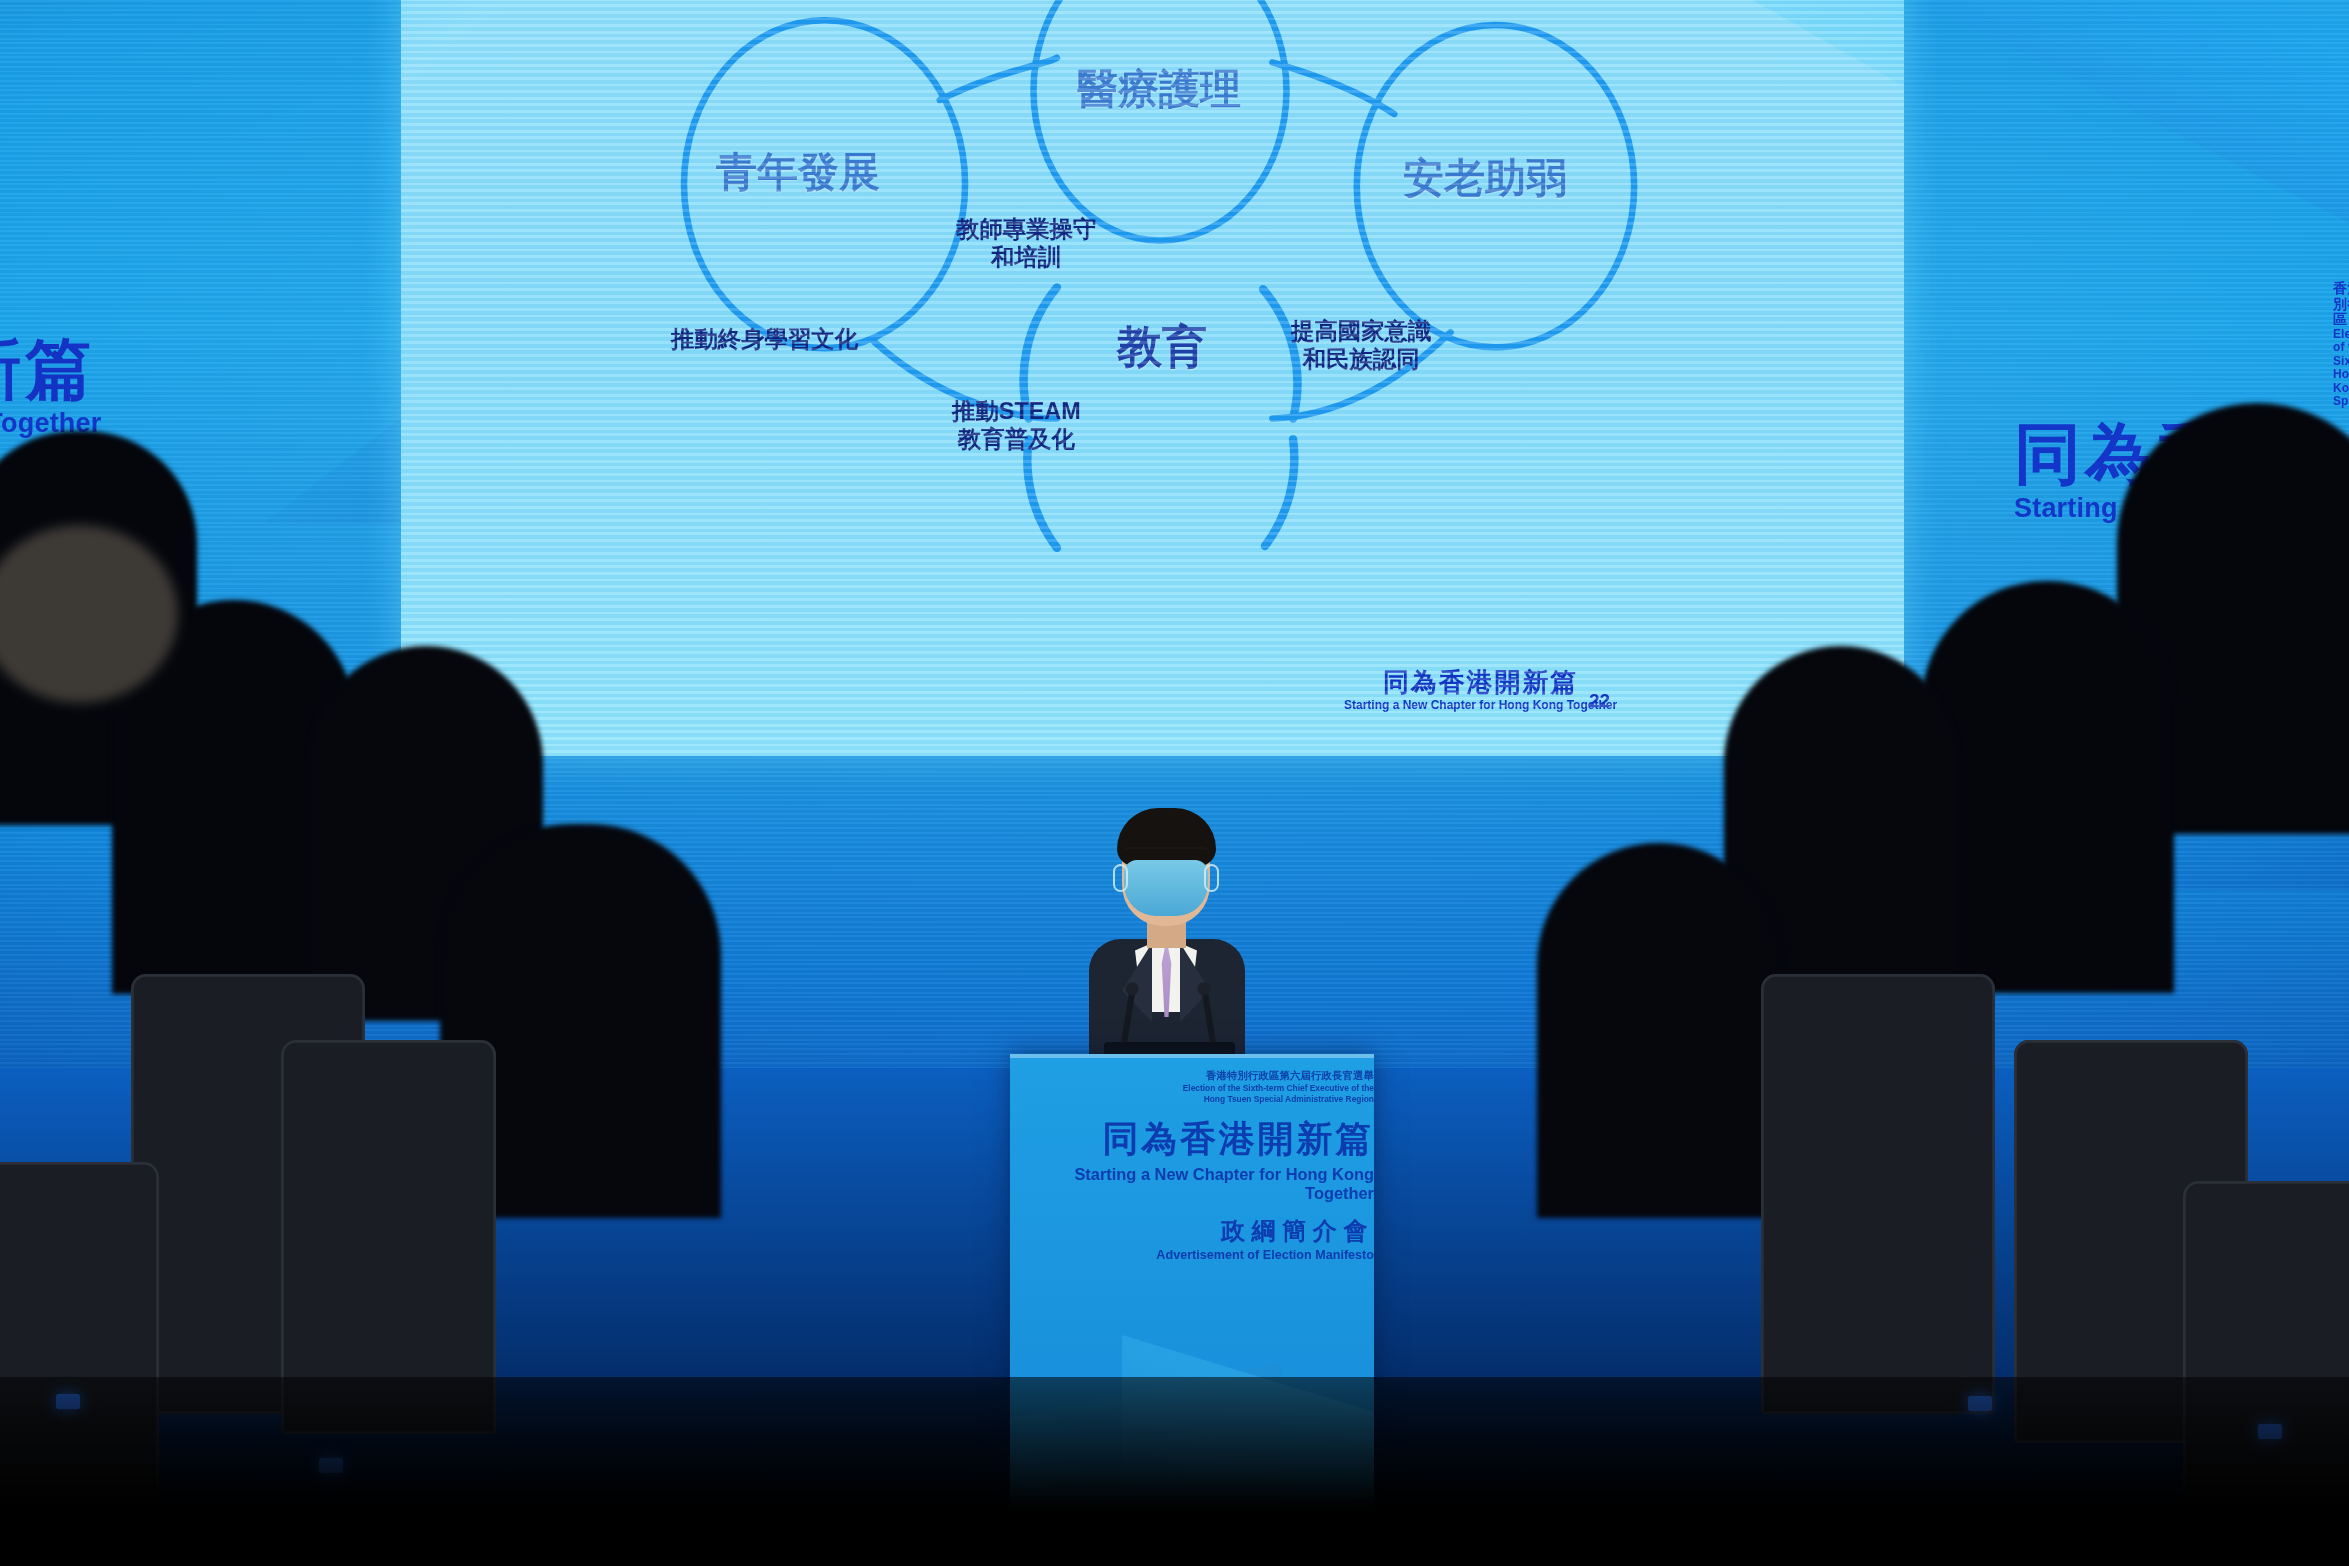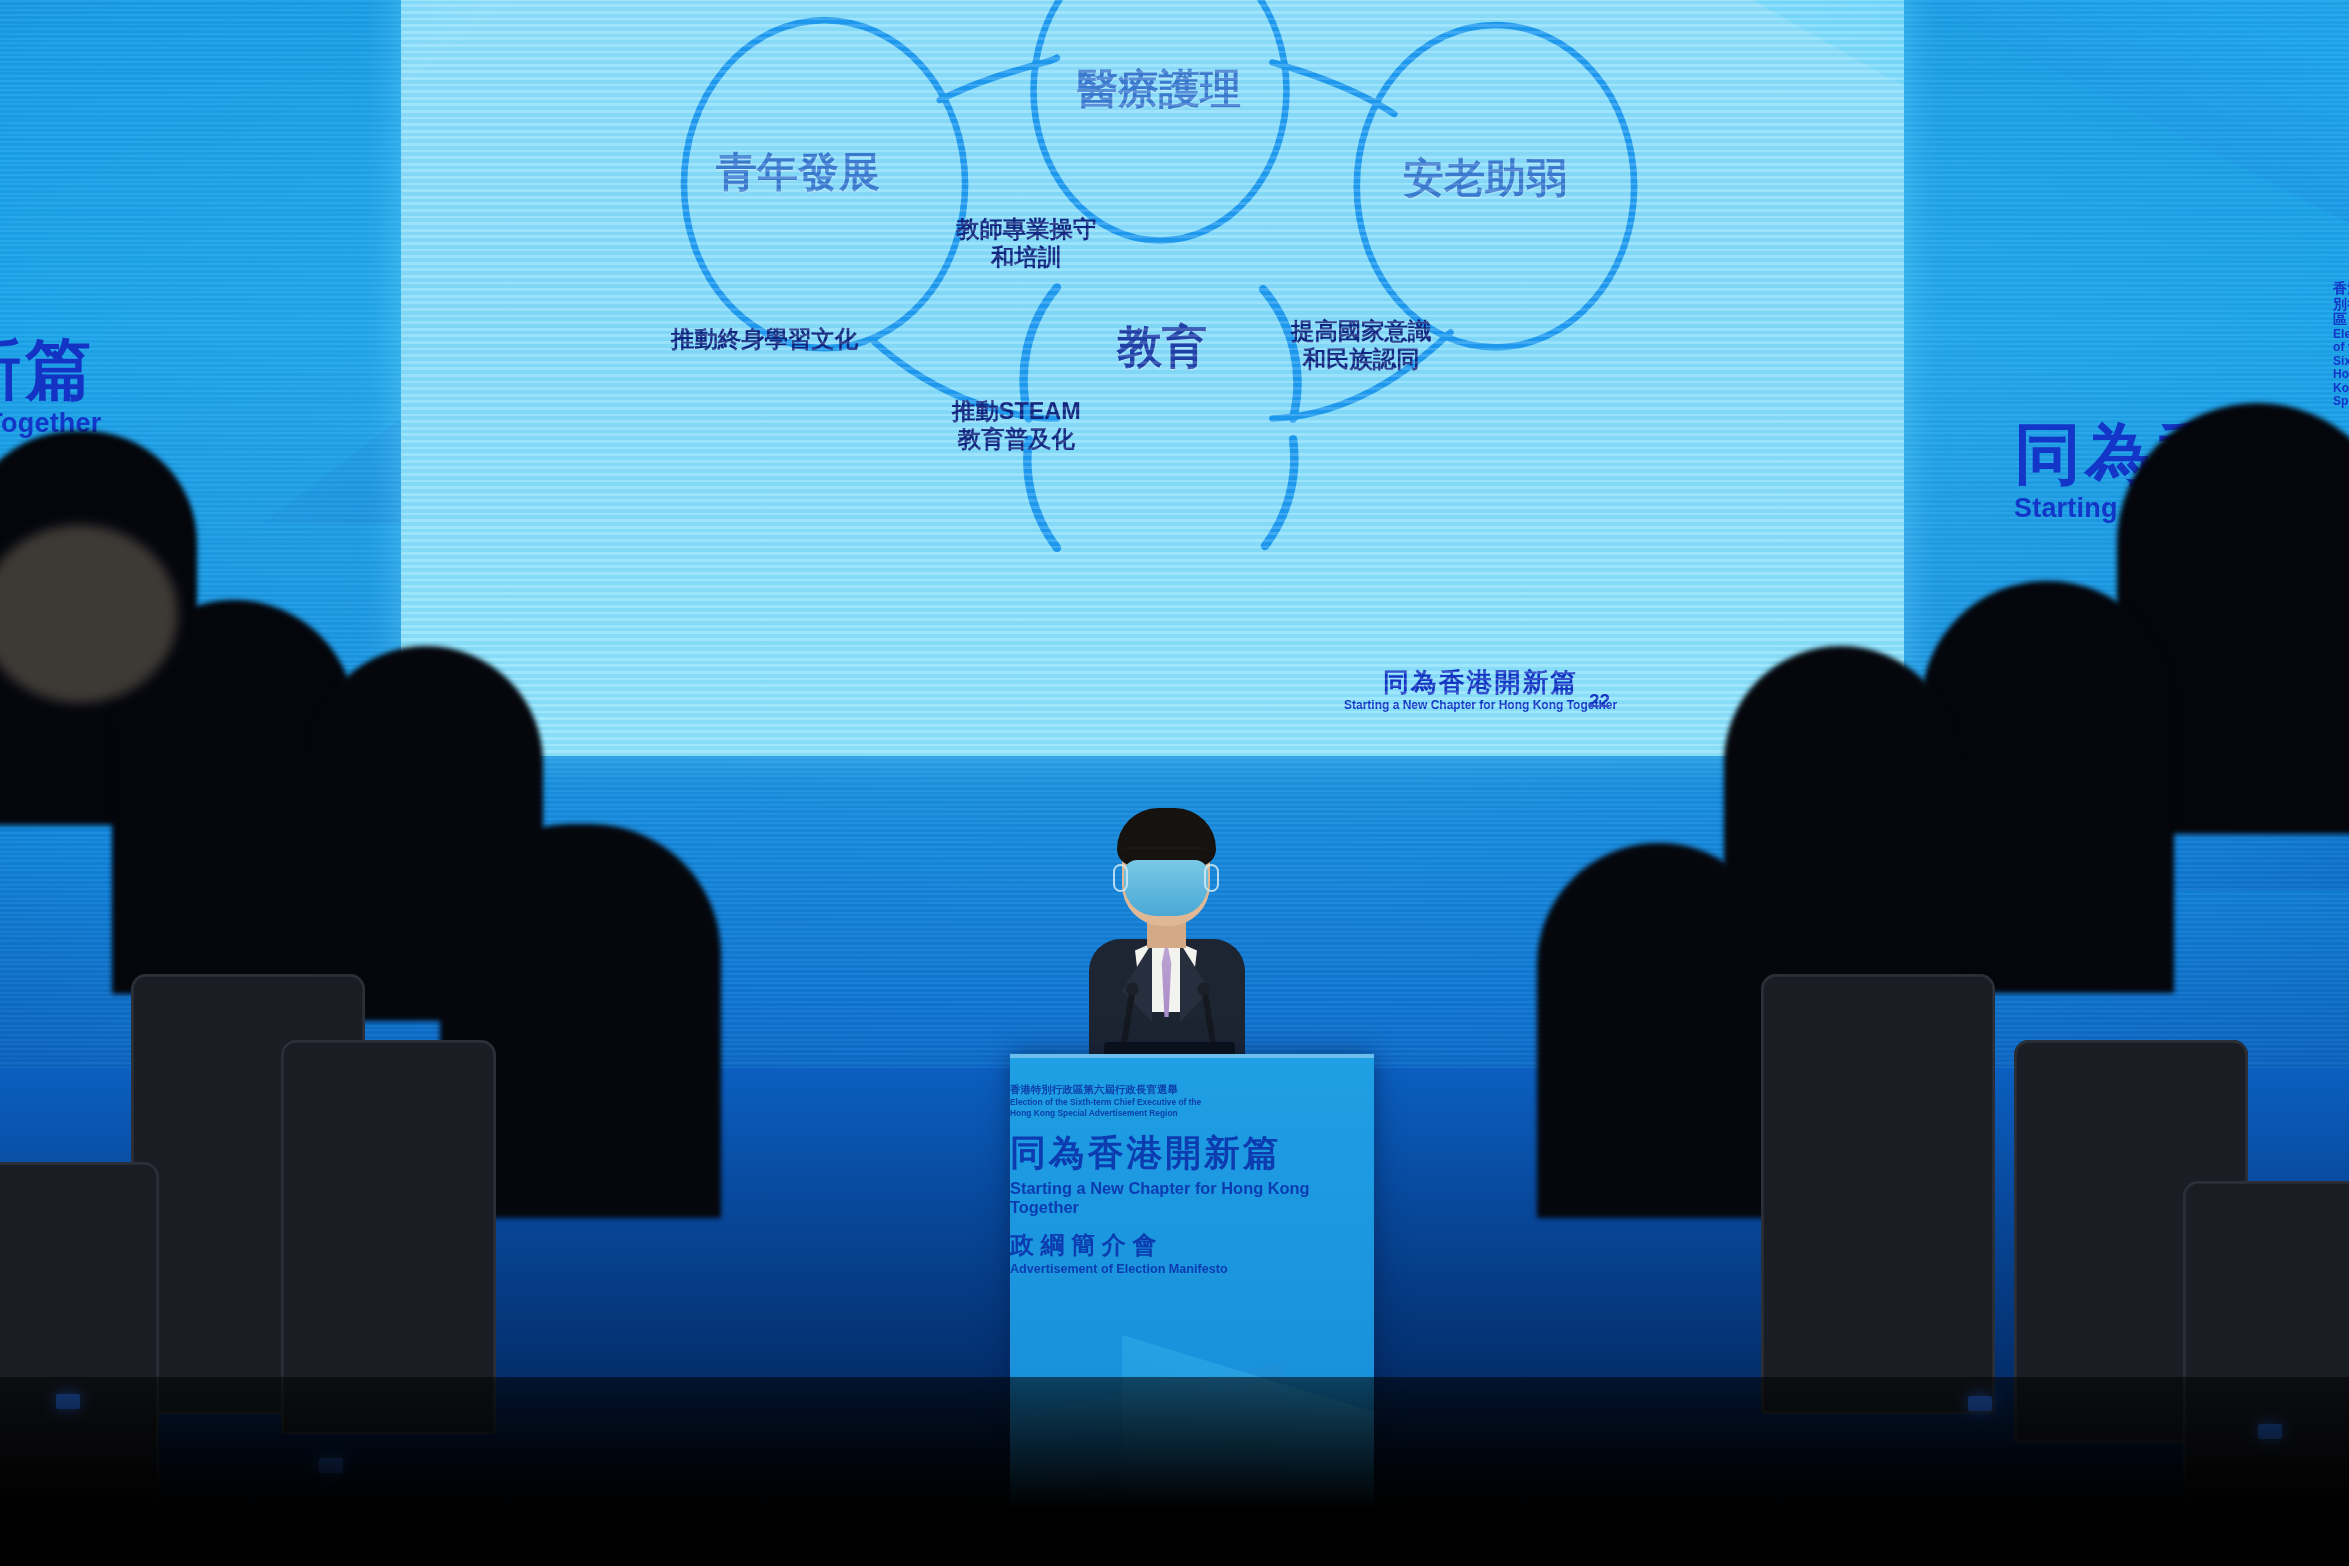--- a/index.html
+++ b/index.html
@@ -131,21 +131,21 @@
   .mic-r{left:139px;top:184px;transform:rotate(-9deg);}
   .laptop{position:absolute;left:36px;top:236px;width:131px;height:47px;
      background:#0d1118;border-radius:3.7px 3.7px 0 0;}
 
   
   #podium{position:absolute;left:1010px;top:1054px;width:364px;height:512px;
      background:linear-gradient(180deg,#1f9fe4 0%,#1a93dd 55%,#1486d4 100%);
      box-shadow:0 0 24px rgba(0,20,60,.5);overflow:hidden;}
   #podium .p-top{position:absolute;left:0;top:0;width:100%;height:3.7px;
      background:rgba(255,255,255,.35);}
-  #podium-text{position:absolute;left:0;top:29px;width:100%;text-align:left;
+  #podium-text{position:absolute;left:0;top:15px;width:100%;text-align:right;
      color:#0d3fa8;}
   #podium-text .p-sm-cn{font-size:10.3px;font-weight:bold;letter-spacing:0.2px;}
   #podium-text .p-sm-en{font-size:8.4px;font-weight:bold;line-height:1.32;}
   #podium-text .p-big-cn{font-size:36px;font-weight:bold;letter-spacing:2.8px;
      margin-top:9.4px;color:#0d3cb0;}
   #podium-text .p-big-en{font-size:16.4px;font-weight:bold;margin-top:1.9px;color:#0d3cb0;}
   #podium-text .p-mid-cn{font-size:24px;font-weight:bold;letter-spacing:6.6px;
      margin-top:11.2px;color:#0d3cb0;}
   #podium-text .p-mid-en{font-size:12.6px;font-weight:bold;margin-top:0.9px;color:#0d3cb0;}
   .p-shape1{position:absolute;left:-9.4px;top:309px;width:281px;height:215px;
@@ -276,21 +276,21 @@
     <div class="laptop"></div>
   </div>
 
   <div id="floor"></div>
 
   <div id="podium">
     <div class="p-top"></div>
     <div id="podium-text">
       <div class="p-sm-cn">香港特別行政區第六屆行政長官選舉</div>
       <div class="p-sm-en">Election of the Sixth-term Chief Executive of the</div>
-      <div class="p-sm-en">Hong Kong Special Advertisement Region</div>
+      <div class="p-sm-en">Hong Tsuen Special Administrative Region</div>
       <div class="p-big-cn">同為香港開新篇</div>
       <div class="p-big-en">Starting a New Chapter for Hong Kong Together</div>
       <div class="p-mid-cn">政綱簡介會</div>
       <div class="p-mid-en">Advertisement of Election Manifesto</div>
     </div>
     <div class="p-shape1"></div>
     <div class="p-shape2"></div>
     <div class="p-shape3"></div>
     <div id="podium-fineprint">
       <div>Election Advertisement</div>

